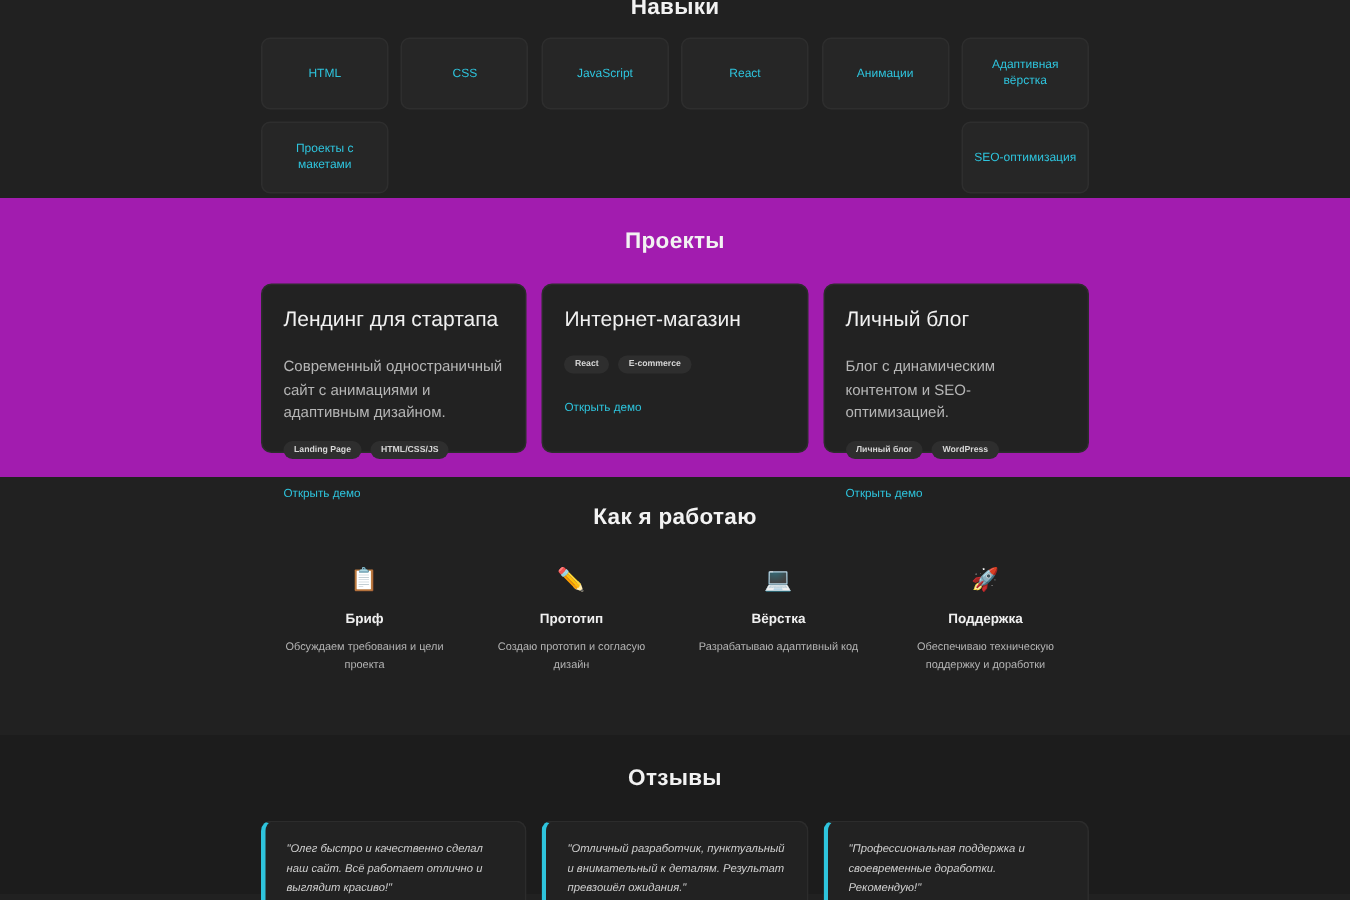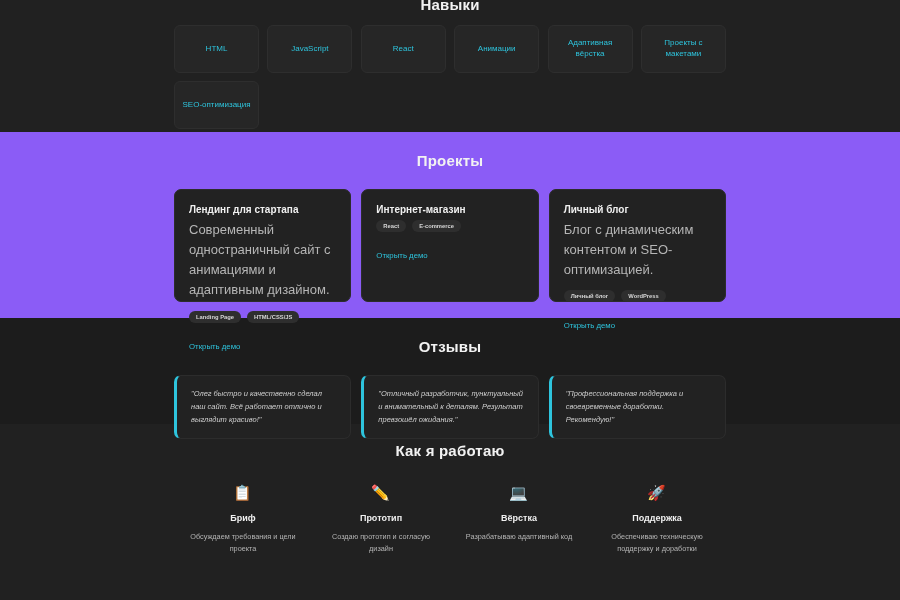--- a/index.html
+++ b/index.html
@@ -7,21 +7,21 @@
     width: 900px; height: 600px;
     background: #212121;
     font-family: "Liberation Sans", sans-serif;
     color: #e8e8e8;
     overflow: hidden;
   }
   .page { width: 900px; height: 600px; position: relative; }
 
   .section { width: 100%; padding: 0; }
   .sec-skills       { background: #212121; height: 136px; padding-top: 0; }
-  .sec-projects     { background: #8b5cf6; height: 186px; }
+  .sec-projects     { background: #a21caf; height: 186px; }
   .sec-workflow     { background: #212121; height: 172px; }
   .sec-testimonials { background: #1c1c1c; height: 106px; }
 
   .inner { width: 552px; margin: 0 auto; }
 
   .sec-title {
     font-size: 15px;
     font-weight: bold;
     color: #f2f2f2;
     text-align: center;
@@ -59,25 +59,25 @@
     margin-top: 20px;
   }
   .project-card {
     width: 178px; height: 113px;
     background: #222222;
     border: 1px solid #2c2c2c;
     border-radius: 7px;
     padding: 14px 14px 0 14px;
   }
   .project-title {
-    font-size: 10px; font-weight: bold; color: #f0f0f0;
-    margin-bottom: 5px;
+    font-size: 14px; font-weight: normal; color: #f0f0f0;
+    margin-bottom: 17px;
   }
   .project-desc {
-    font-size: 13px; color: #b6b6b6; line-height: 1.55;
+    font-size: 10px; color: #b6b6b6; line-height: 1.55;
     margin-bottom: 10px;
   }
   .tag-row { display: flex; gap: 6px; margin-bottom: 12px; }
   .tag {
     background: #2e2e2e;
     color: #d6d6d6;
     font-size: 5.8px;
     font-weight: bold;
     padding: 3px 7px;
     border-radius: 9px;
@@ -118,20 +118,23 @@
 <div class="page">
 
   <section class="section sec-skills">
     <div class="inner">
       <h2 class="sec-title">Навыки</h2>
       <div class="skills-grid">
         <div class="skill-card">
             <span class="skill-label">HTML</span>
           </div>
         <div class="skill-card">
+            <span class="skill-label">CSS</span>
+          </div>
+        <div class="skill-card">
             <span class="skill-label">JavaScript</span>
           </div>
         <div class="skill-card">
             <span class="skill-label">React</span>
           </div>
         <div class="skill-card">
             <span class="skill-label">Анимации</span>
           </div>
         <div class="skill-card">
             <span class="skill-label">Адаптивная вёрстка</span>
@@ -177,63 +180,63 @@
             <span class="tag">Личный блог</span>
             <span class="tag">WordPress</span>
           </div>
           <a class="demo-link" href="#">Открыть демо</a>
         </div>
 
       </div>
     </div>
   </section>
 
+  <section class="section sec-workflow">
+    <div class="inner">
+      <h2 class="sec-title">Как я работаю</h2>
+      <div class="workflow-grid">
+
+        <div class="step">
+          <span class="step-icon">📋</span>
+          <div class="step-title">Бриф</div>
+          <div class="step-desc">Обсуждаем требования и цели проекта</div>
+        </div>
+
+        <div class="step">
+          <span class="step-icon">✏️</span>
+          <div class="step-title">Прототип</div>
+          <div class="step-desc">Создаю прототип и согласую дизайн</div>
+        </div>
+
+        <div class="step">
+          <span class="step-icon">💻</span>
+          <div class="step-title">Вёрстка</div>
+          <div class="step-desc">Разрабатываю адаптивный код</div>
+        </div>
+
+        <div class="step">
+          <span class="step-icon">🚀</span>
+          <div class="step-title">Поддержка</div>
+          <div class="step-desc">Обеспечиваю техническую поддержку и доработки</div>
+        </div>
+
+      </div>
+    </div>
+  </section>
+
   <section class="section sec-testimonials">
     <div class="inner">
       <h2 class="sec-title">Отзывы</h2>
       <div class="testi-grid">
         <div class="testi-card">
           <div class="testi-text">"Олег быстро и качественно сделал наш сайт. Всё работает отлично и выглядит красиво!"</div>
         </div>
         <div class="testi-card">
           <div class="testi-text">"Отличный разработчик, пунктуальный и внимательный к деталям. Результат превзошёл ожидания."</div>
         </div>
         <div class="testi-card">
           <div class="testi-text">"Профессиональная поддержка и своевременные доработки. Рекомендую!"</div>
         </div>
       </div>
     </div>
   </section>
 
-  <section class="section sec-workflow">
-    <div class="inner">
-      <h2 class="sec-title">Как я работаю</h2>
-      <div class="workflow-grid">
-
-        <div class="step">
-          <span class="step-icon">📋</span>
-          <div class="step-title">Бриф</div>
-          <div class="step-desc">Обсуждаем требования и цели проекта</div>
-        </div>
-
-        <div class="step">
-          <span class="step-icon">✏️</span>
-          <div class="step-title">Прототип</div>
-          <div class="step-desc">Создаю прототип и согласую дизайн</div>
-        </div>
-
-        <div class="step">
-          <span class="step-icon">💻</span>
-          <div class="step-title">Вёрстка</div>
-          <div class="step-desc">Разрабатываю адаптивный код</div>
-        </div>
-
-        <div class="step">
-          <span class="step-icon">🚀</span>
-          <div class="step-title">Поддержка</div>
-          <div class="step-desc">Обеспечиваю техническую поддержку и доработки</div>
-        </div>
-
-      </div>
-    </div>
-  </section>
-
 </div>
 
 </body></html>

